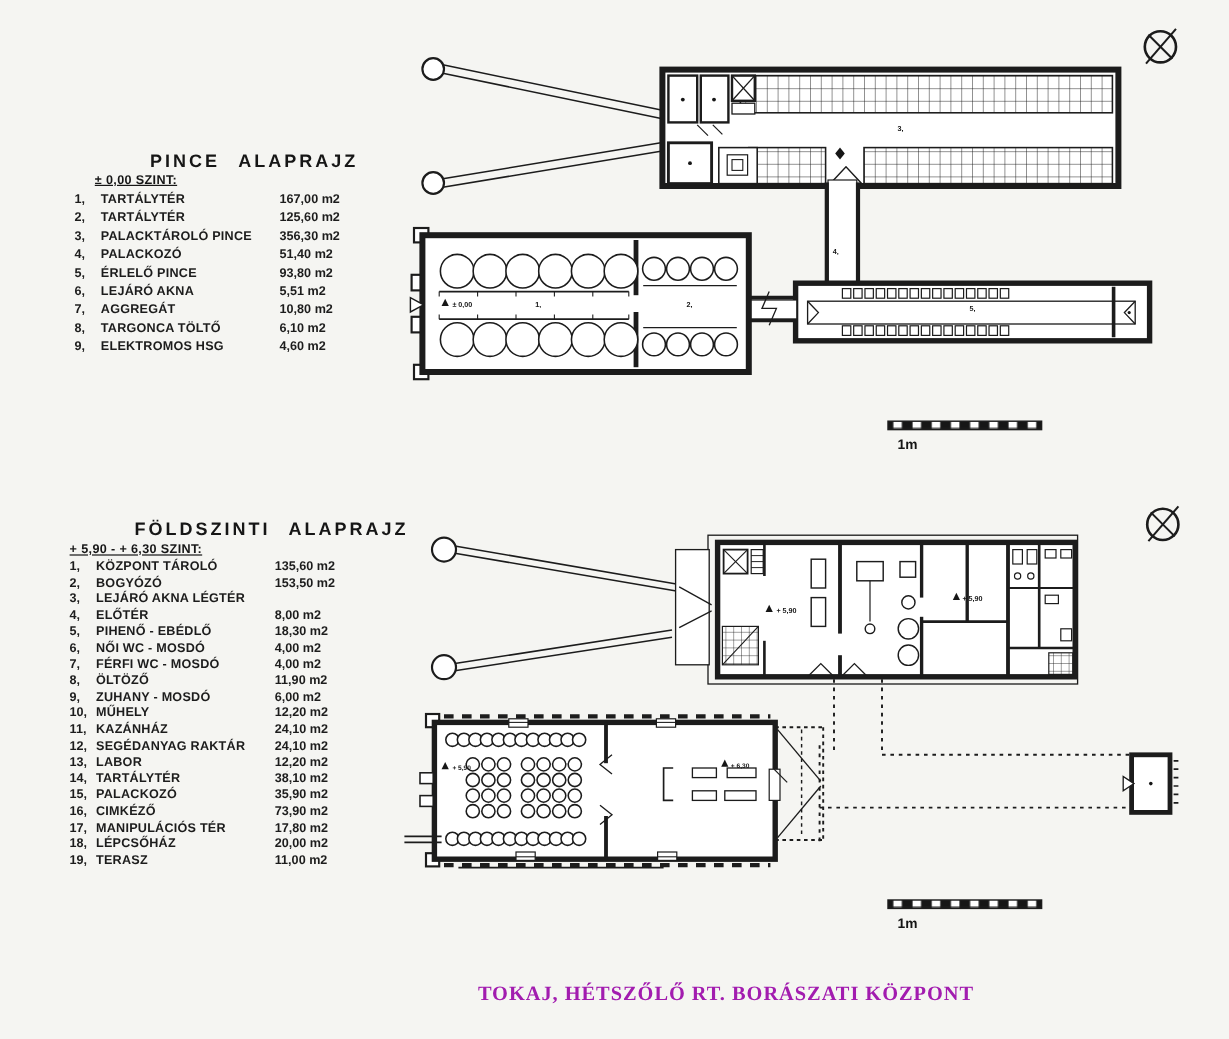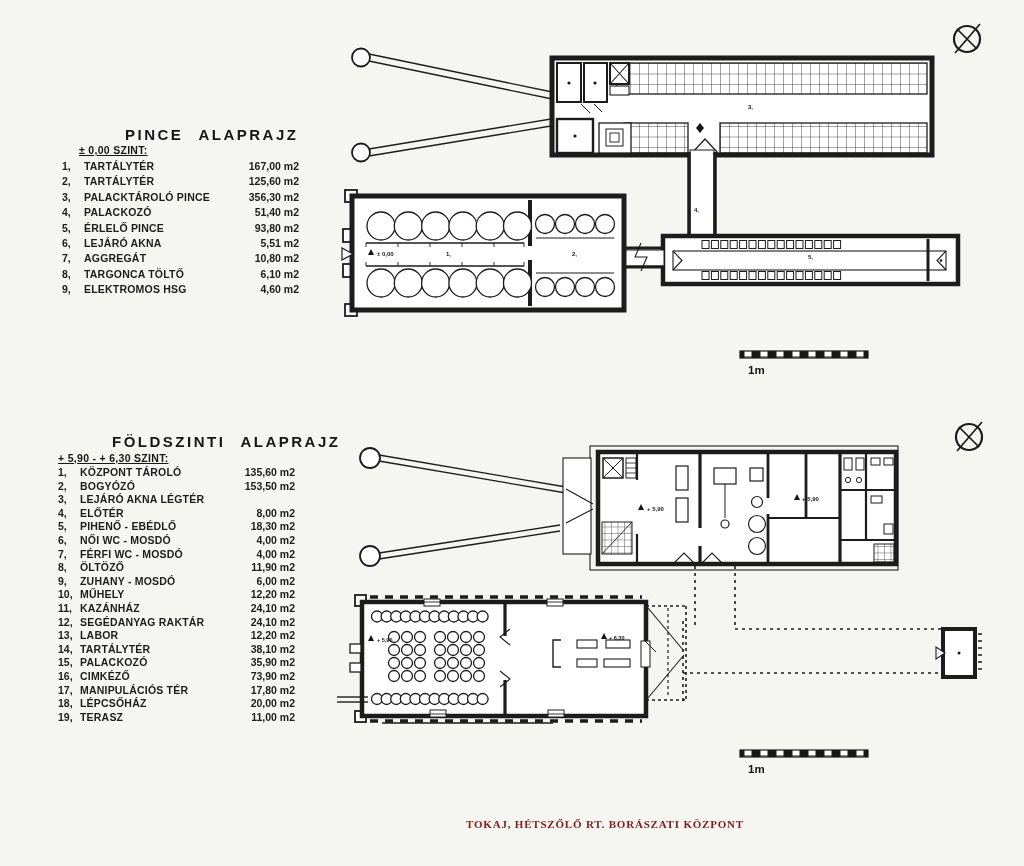--- a/index.html
+++ b/index.html
@@ -15,26 +15,26 @@
     color:#161616;white-space:nowrap;
   }
   .level-label{
     font-size:10.5px;font-weight:bold;letter-spacing:.3px;
     text-decoration:underline;white-space:nowrap;color:#161616;
   }
   .room-list{width:237px;}
   .room-row{display:flex;font-size:10.5px;font-weight:bold;color:#1c1c1c;}
   .room-row .no{width:22px;flex:0 0 22px;}
   .room-row .nm{flex:1 1 auto;letter-spacing:.2px;white-space:nowrap;}
-  .room-row .ar{flex:0 0 66px;text-align:right;white-space:nowrap;}
+  .room-row .ar{flex:0 0 66px;white-space:nowrap;}
   #basement-list .room-row{line-height:15.4px;}
   #ground-list .room-row{line-height:13.6px;}
   .sheet-title{
-    font-family:"Liberation Serif", serif;font-size:11px;font-weight:bold;
-    letter-spacing:.8px;text-align:center;color:#7f1d1d;white-space:nowrap;
+    font-family:"Liberation Serif", serif;font-size:17px;font-weight:bold;
+    letter-spacing:.8px;text-align:center;color:#a21caf;white-space:nowrap;
   }
   svg{position:absolute;left:0;top:0;}
   svg line, svg path, svg polyline{fill:none;stroke:#1c1c1c;}
   svg rect, svg circle, svg polygon{stroke:#1c1c1c;}
   .w{fill:#ffffff;}
   .nf{fill:none;}
   .dot{fill:#161616;stroke:none;}
   .blk{fill:#161616;stroke:none;}
   .t{stroke-width:1.3;}
   svg text{fill:#161616;stroke:none;font-family:"Liberation Sans",sans-serif;font-weight:bold;}

